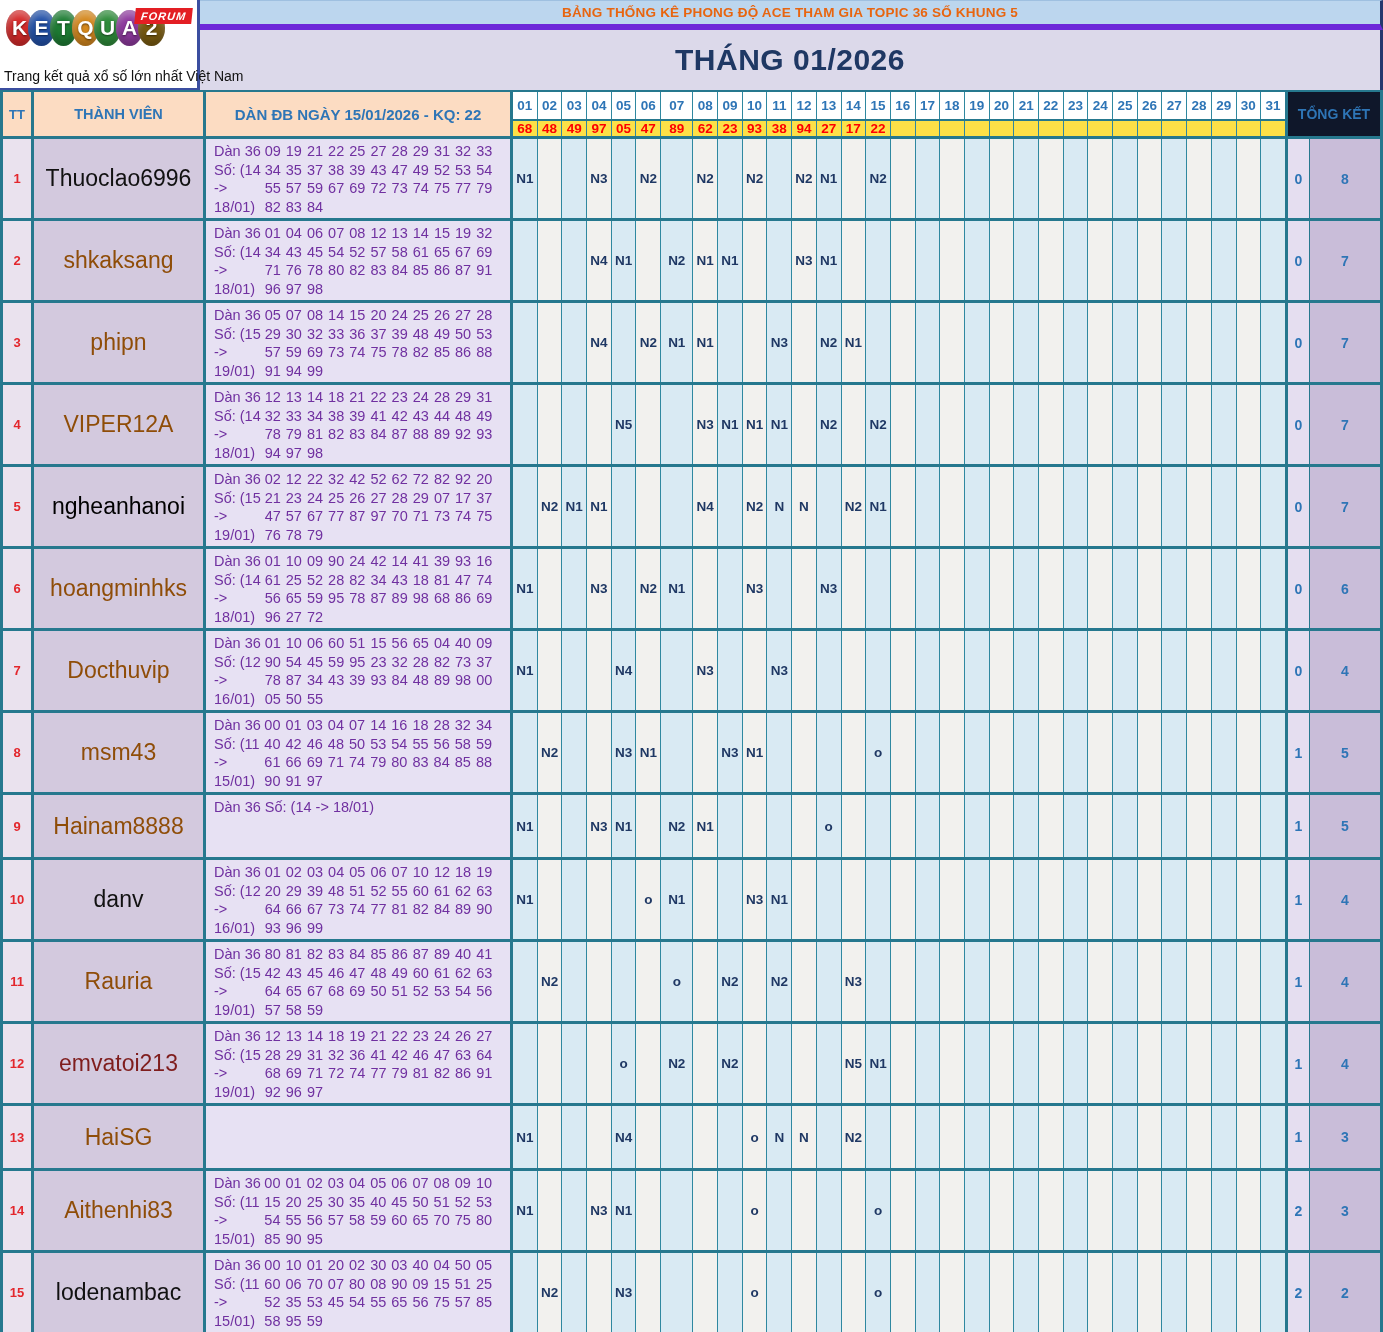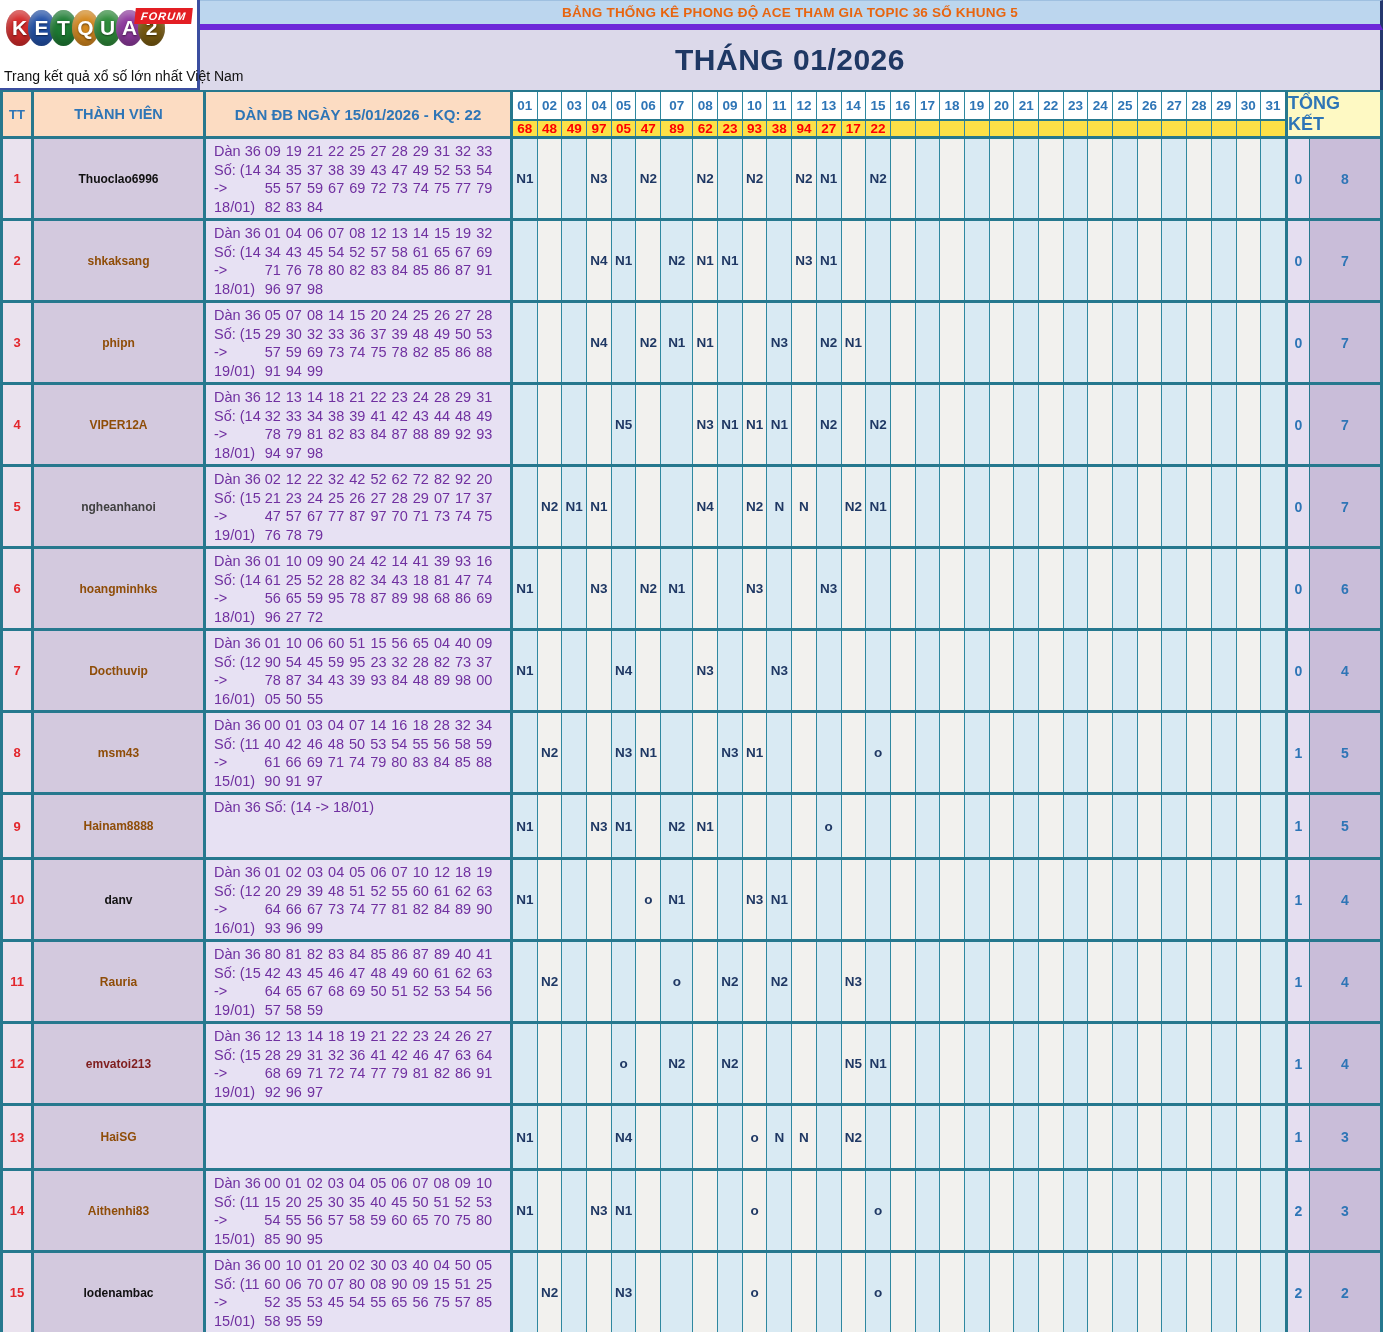--- a/index.html
+++ b/index.html
@@ -68,37 +68,37 @@
   .c-member{width:172px;flex:none;border-left:3px solid #26788e;}
   .c-dan{width:307px;flex:none;border-left:3px solid #26788e;}
   .c-days{flex:1;display:flex;border-left:3px solid #26788e;}
   .c-tota{width:24px;flex:none;border-left:3px solid #26788e;}
   .c-totb{width:71px;flex:none;border-left:1px solid #26788e;}
 
   .hdr-peach{background:#fcdcc2;color:#2e75b6;font-weight:bold;}
   .h-tt{font-size:13px;}
   .h-member{font-size:14.5px;}
   .h-dan{font-size:15px;}
-  .h-total{width:95px;flex:none;border-left:3px solid #26788e;background:#fef9c3;
-    color:#2e75b6;font-weight:bold;font-size:18px;}
+  .h-total{width:95px;flex:none;border-left:3px solid #26788e;background:#0f172a;
+    color:#2e75b6;font-weight:bold;font-size:14px;}
 
   .dayhead-stack{flex:1;display:flex;flex-direction:column;}
   .dayhead-row{display:flex;height:33px;background:#ffffff;}
   .resrow{display:flex;flex:1;background:#fde047;border-top:2px solid #26788e;}
   .daycol-h{flex:1;border-left:1px solid #2f88a0;display:flex;align-items:center;justify-content:center;
     color:#2e75b6;font-weight:bold;font-size:13.5px;box-sizing:border-box;}
   .daycol-h:first-child{border-left:none;}
   .daycol-r{flex:1;border-left:1px solid #2f88a0;display:flex;align-items:center;justify-content:center;
     color:#fe0000;font-weight:bold;font-size:13.5px;box-sizing:border-box;}
   .daycol-r:first-child{border-left:none;}
   .wide{flex:1.32 !important;}
 
   .drow{display:flex;flex:1;border-top:3px solid #26788e;}
   .d-tt{background:#eae2ee;color:#e3262c;font-weight:bold;font-size:13px;}
-  .d-member{background:#d3c9de;font-weight:bold;font-size:12px;text-align:center;padding:0 2px;}
+  .d-member{background:#d3c9de;font-weight:normal;font-size:23px;text-align:center;padding:0 2px;}
   .d-dan{background:#e7e1f3;align-items:flex-start;justify-content:flex-start;
     padding:3px 6px 2px 8px;color:#7030a0;font-size:14.5px;line-height:18.5px;}
   .dan-title{font-weight:400;}
   .dan-nums{word-spacing:1px;}
   .d-days{flex:1;display:flex;border-left:3px solid #26788e;}
   .daycol{flex:1;border-left:1px solid #2f88a0;display:flex;align-items:center;justify-content:center;
     color:#1f3864;font-weight:bold;font-size:13.5px;box-sizing:border-box;}
   .daycol:first-child{border-left:none;}
   .daycol:nth-child(odd){background:#d9eaf3;}
   .daycol:nth-child(even){background:#f2f1ee;}
@@ -375,21 +375,21 @@
             <div class="daycol"></div>
             <div class="daycol"></div>
             <div class="daycol"></div>
             <div class="daycol"></div>
           </div>
           <div class="cell c-tota d-tota">0</div>
           <div class="cell c-totb d-totb">7</div>
         </div>
         <div class="drow">
           <div class="cell c-tt d-tt">5</div>
-          <div class="cell c-member d-member" style="color: #404040;">ngheanhanoi</div>
+          <div class="cell c-member d-member" style="color: #000000;">ngheanhanoi</div>
           <div class="cell c-dan d-dan">
             <div class="dan-title">Dàn 36 Số: (15 -&gt; 19/01)</div>
             <div class="dan-nums">02 12 22 32 42 52 62 72 82 92 20 21 23 24 25 26 27 28 29 07 17 37 47 57 67 77 87 97 70 71 73 74 75 76 78 79</div>
           </div>
           <div class="d-days">
             <div class="daycol"></div>
             <div class="daycol">N2</div>
             <div class="daycol">N1</div>
             <div class="daycol">N1</div>
             <div class="daycol"></div>

